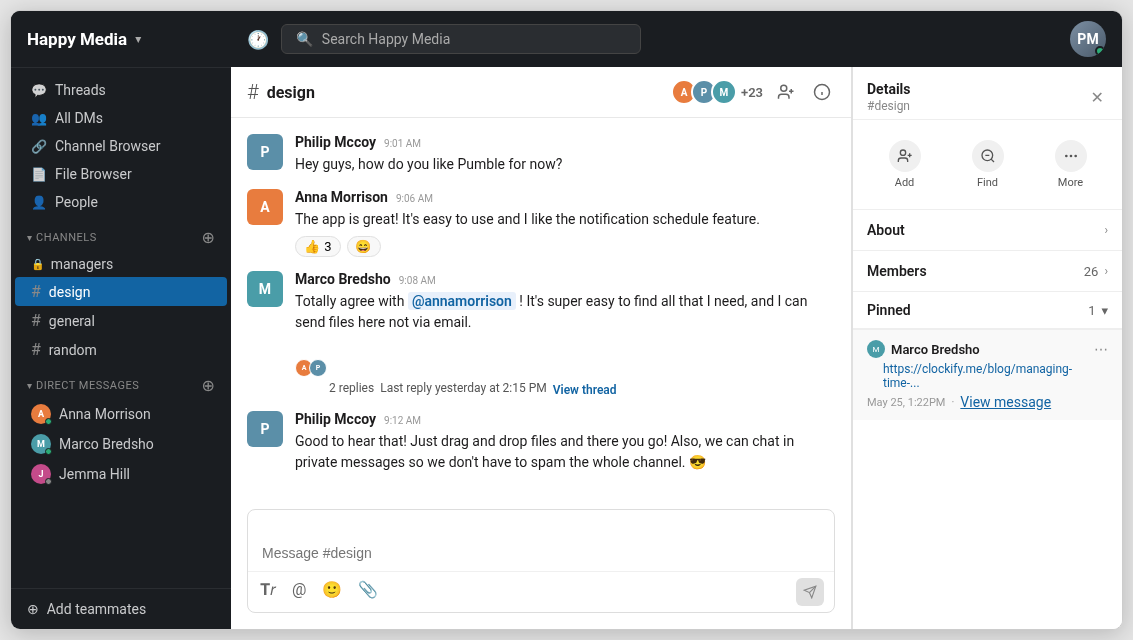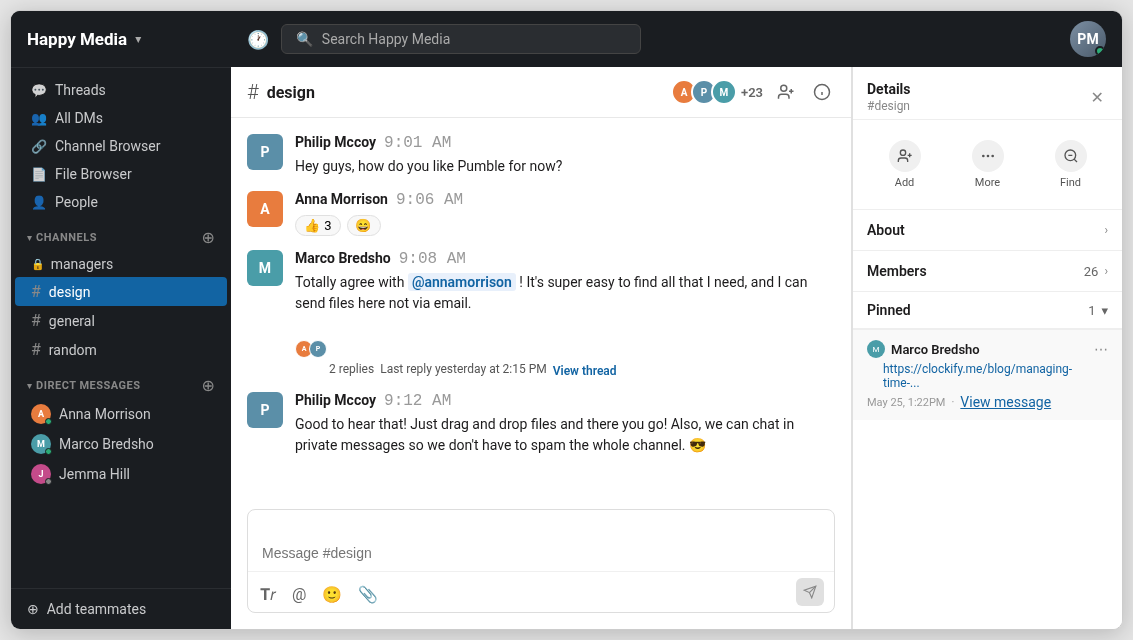--- a/index.html
+++ b/index.html
@@ -66,21 +66,21 @@
     .sidebar-nav-item .icon { font-size: 13px; opacity: 0.8; width: 16px; text-align: center; }
     .sidebar-section-header {
       display: flex;
       align-items: center;
       justify-content: space-between;
       padding: 8px 16px 4px;
       margin-top: 4px;
     }
     .sidebar-section-title {
       font-size: 11px;
-      font-weight: 700;
+      font-weight: 400;
       color: #888;
       letter-spacing: 0.5px;
       text-align: right;
     }
     .sidebar-section-add {
       color: #888;
       font-size: 16px;
       cursor: pointer;
     }
     .sidebar-channel-item {
@@ -327,23 +327,22 @@
       align-items: baseline;
       gap: 8px;
       margin-bottom: 4px;
     }
     .msg-author {
       font-weight: 700;
       color: #1d1c1d;
       font-size: 14px;
     }
     .msg-time {
-      font-size: 16px;
+      font-size: 10px;
       color: #999;
-      font-family: Liberation Mono, monospace;
     }
     .msg-text {
       color: #1d1c1d;
       font-size: 14px;
       line-height: 1.5;
     }
     .msg-mention {
       background: #e8f0fb;
       color: #1264a3;
       border-radius: 3px;
@@ -413,21 +412,21 @@
       border: none;
       outline: none;
       font-size: 14px;
       color: #999;
       background: transparent;
       resize: none;
       margin-top: 25px;
     }
     .message-input-toolbar {
       display: flex;
-      align-items: flex-end;
+      align-items: flex-start;
       justify-content: space-between;
       padding: 6px 10px;
       border-top: 1px solid #f0f0f0;
     }
     .input-toolbar-icons {
       display: flex;
       gap: 12px;
       align-items: center;
       color: #666;
       font-size: 16px;
@@ -715,20 +714,21 @@
             </div>
           </div>
 
           <div class="message-group">
             <div class="msg-avatar" style="background:#e87c3e;">A</div>
             <div class="msg-content">
               <div class="msg-header">
                 <span class="msg-author">Anna Morrison</span>
                 <span class="msg-time">9:06 AM</span>
               </div>
+              <div class="msg-text">The app is great! It's easy to use and I like the notification schedule feature.</div>
               <div class="msg-reactions">
                 <div class="reaction">
                   <span>👍</span>
                   <span>3</span>
                 </div>
                 <div class="reaction">
                   <span>😄</span>
                 </div>
               </div>
             </div>
@@ -807,36 +807,36 @@
                   <circle cx="9" cy="7" r="4"></circle>
                   <line x1="19" y1="8" x2="19" y2="14"></line>
                   <line x1="22" y1="11" x2="16" y2="11"></line>
                 </svg>
             </div>
             <span class="details-action-label">Add</span>
           </div>
           <div class="details-action">
             <div class="details-action-icon">
               <svg width="16" height="16" viewBox="0 0 24 24" fill="none" stroke="currentColor" stroke-width="2">
+                  <circle cx="11" cy="11" r="8"></circle>
+                  <line x1="21" y1="21" x2="16.65" y2="16.65"></line>
+                  <line x1="8" y1="11" x2="14" y2="11"></line>
+                </svg>
+            </div>
+            <span class="details-action-label">Find</span>
+          </div>
+          <div class="details-action">
+            <div class="details-action-icon">
+              <svg width="16" height="16" viewBox="0 0 24 24" fill="none" stroke="currentColor" stroke-width="2">
                   <circle cx="5" cy="12" r="1"></circle>
                   <circle cx="12" cy="12" r="1"></circle>
                   <circle cx="19" cy="12" r="1"></circle>
                 </svg>
             </div>
             <span class="details-action-label">More</span>
-          </div>
-          <div class="details-action">
-            <div class="details-action-icon">
-              <svg width="16" height="16" viewBox="0 0 24 24" fill="none" stroke="currentColor" stroke-width="2">
-                  <circle cx="11" cy="11" r="8"></circle>
-                  <line x1="21" y1="21" x2="16.65" y2="16.65"></line>
-                  <line x1="8" y1="11" x2="14" y2="11"></line>
-                </svg>
-            </div>
-            <span class="details-action-label">Find</span>
           </div>
         </div>
         <div class="details-section">
           <span class="details-section-title">About</span>
           <div class="details-section-right">
             <span class="details-chevron">›</span>
           </div>
         </div>
         <div class="details-section">
           <span class="details-section-title">Members</span>

